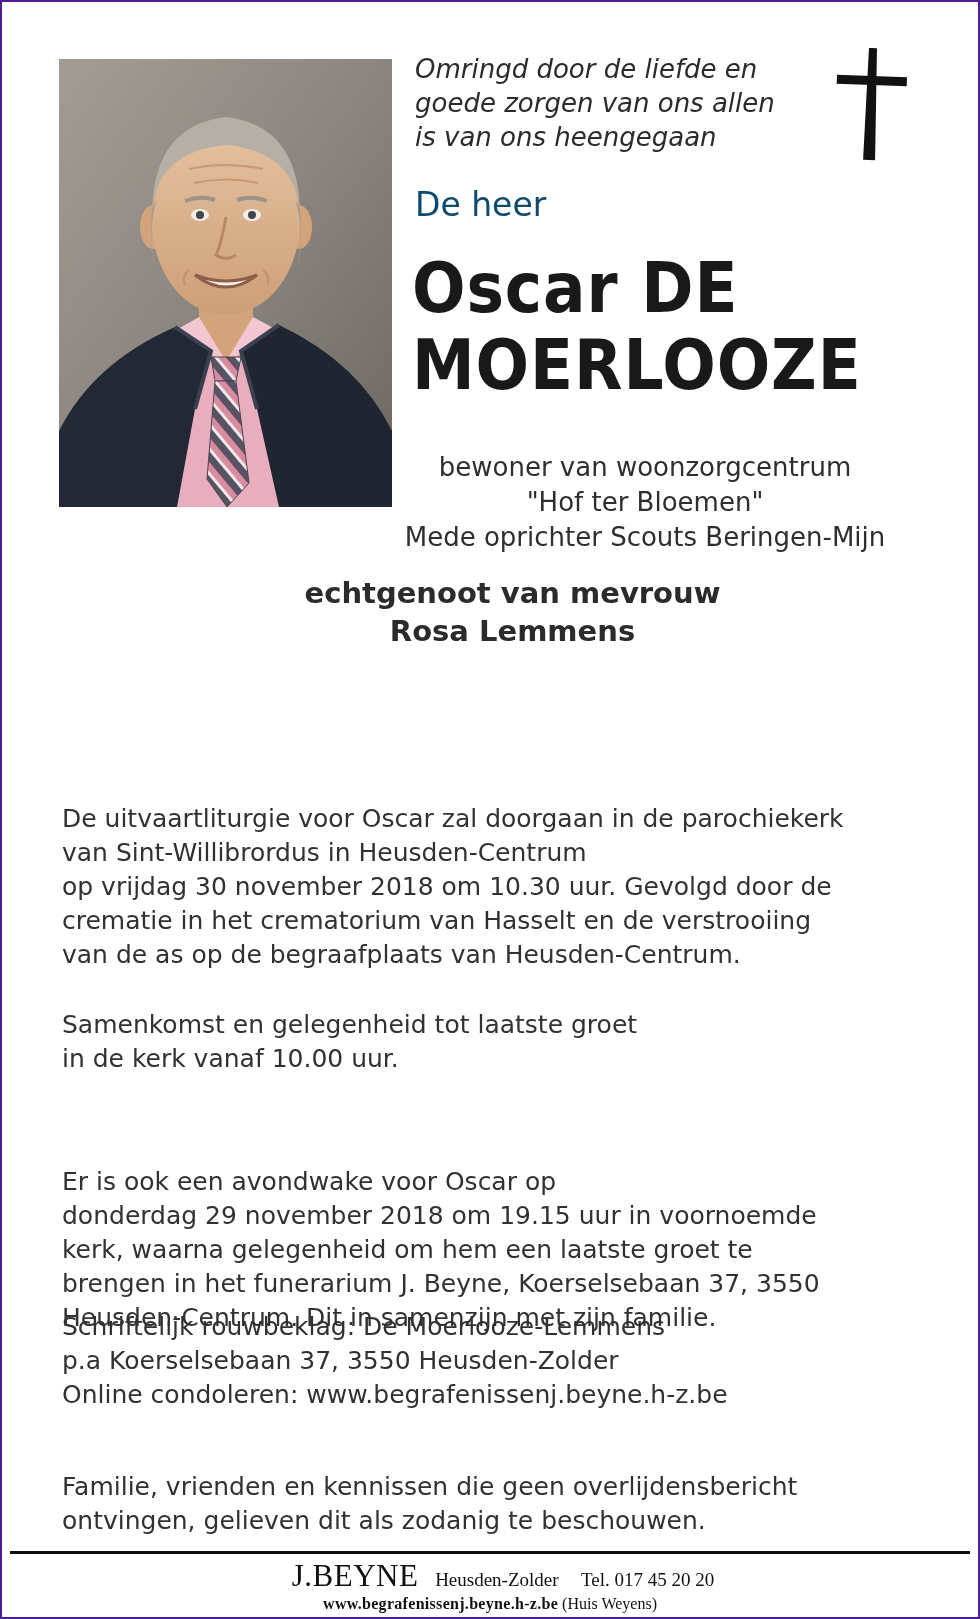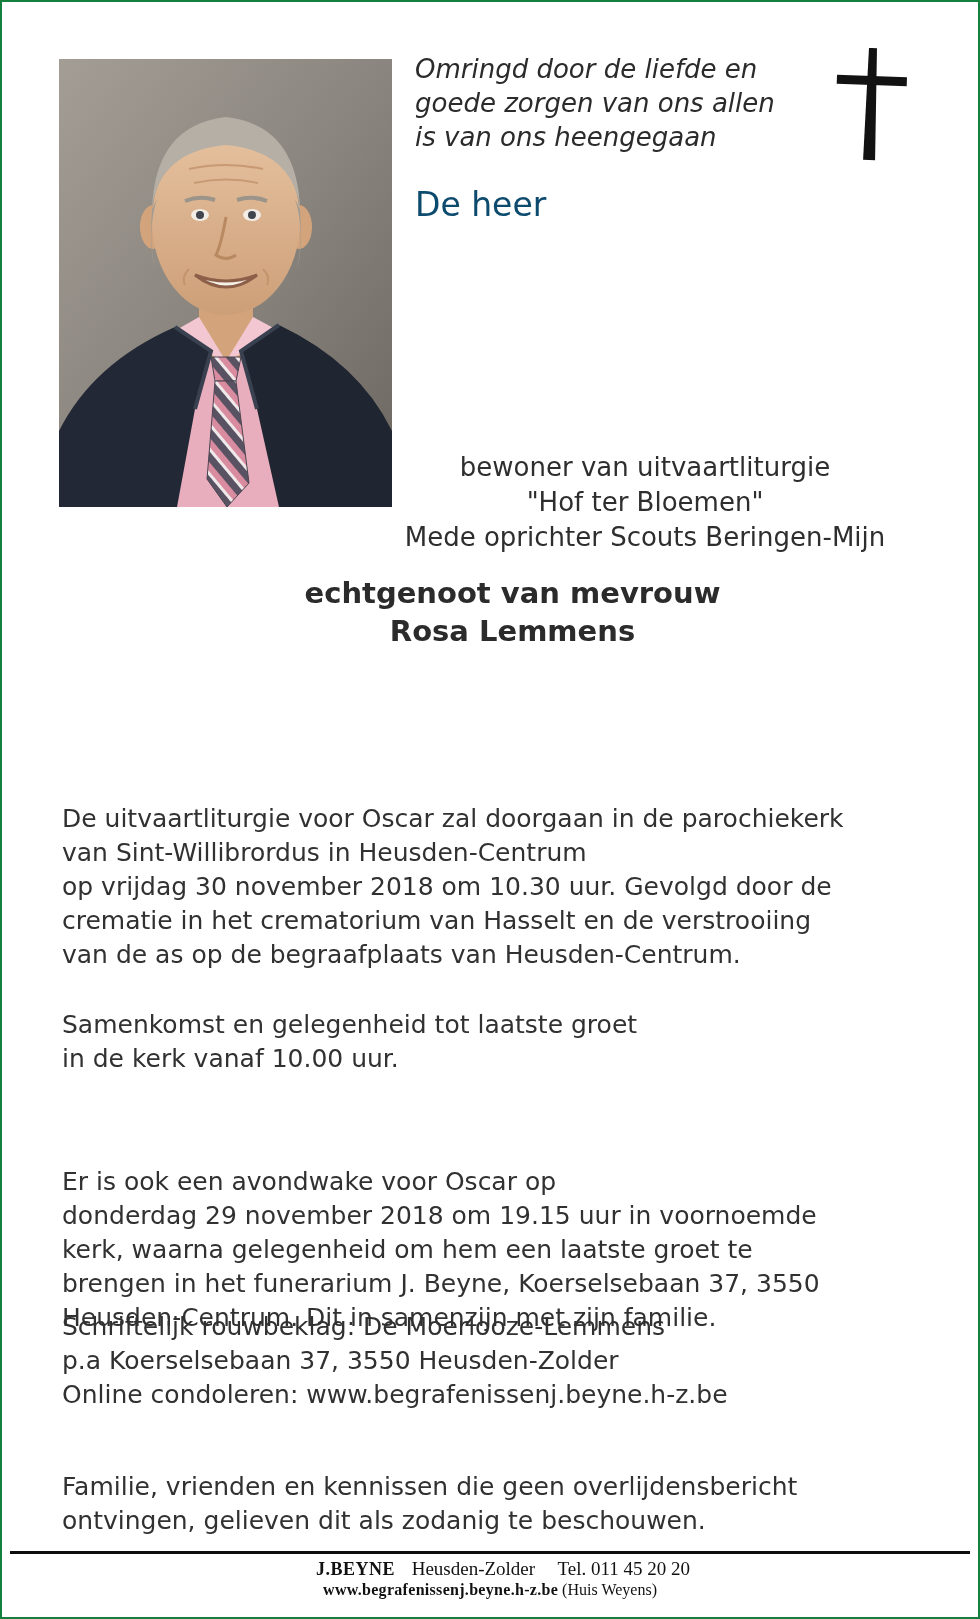--- a/index.html
+++ b/index.html
@@ -2,21 +2,21 @@
 <html><head>
 <meta charset="utf-8">
 <style>
   html, body { margin: 0; padding: 0; background: #ffffff; }
   .page {
     position: relative;
     width: 980px;
     height: 1619px;
     box-sizing: border-box;
     background: #ffffff;
-    border: 2px solid #15803d;
+    border: 2px solid #4c1d95;
     font-family: "DejaVu Sans", "Liberation Sans", sans-serif;
     color: #333333;
     overflow: hidden;
   }
   .lines { white-space: pre-line; }
 
   
   .photo {
     position: absolute; left: 57px; top: 57px;
     width: 333px; height: 448px; overflow: hidden;
@@ -91,21 +91,21 @@
     position: absolute; left: 8px; right: 8px; top: 1549px;
     border-top: 3px solid #0d0d0d;
   }
   .footer {
     position: absolute; left: 0; right: 0; top: 1556px;
     text-align: center;
     font-family: "Liberation Serif", "DejaVu Serif", serif;
     color: #111111;
   }
   .f1 { font-size: 19px; }
-  .f-name { font-weight: bold; font-size: 18px; margin-right: 12px; letter-spacing: 0.5px; margin-left: 26px; }
+  .f-name { font-weight: normal; font-size: 31px; margin-right: 12px; letter-spacing: 0.5px; margin-left: 26px; }
   .f-city { margin-right: 18px; }
   .f2 { font-size: 16px; margin-top: 1px; }
   .f-web { font-weight: bold; letter-spacing: 0.3px; }
   .f-huis { font-weight: normal; }
 </style>
 </head>
 <body>
 
 <div class="page">
 
@@ -179,22 +179,26 @@
       <polygon points="2,28 72,28 72,37 2,37" fill="#121212"></polygon>
     </g>
   </svg>
 
   <div class="epitaph lines">Omringd door de liefde en
 goede zorgen van ons allen
 is van ons heengegaan</div>
 
   <div class="salutation">De heer</div>
 
-
-  <div class="residence lines">bewoner van uitvaartliturgie
+  <div class="name">
+    <span class="name-line">Oscar DE</span><br>
+    <span class="name-line">MOERLOOZE</span>
+  </div>
+
+  <div class="residence lines">bewoner van woonzorgcentrum
 "Hof ter Bloemen"
 Mede oprichter Scouts Beringen-Mijn</div>
 
   <div class="spouse lines">echtgenoot van mevrouw
 Rosa Lemmens</div>
 
 
   <div class="par p-funeral lines">De uitvaartliturgie voor Oscar zal doorgaan in de parochiekerk
 van Sint-Willibrordus in Heusden-Centrum
 op vrijdag 30 november 2018 om 10.30 uur. Gevolgd door de
@@ -211,21 +215,21 @@
 p.a Koerselsebaan 37, 3550 Heusden-Zolder
 Online condoleren: www.begrafenissenj.beyne.h-z.be</div>
   <div class="par p-notice lines">Familie, vrienden en kennissen die geen overlijdensbericht
 ontvingen, gelieven dit als zodanig te beschouwen.</div>
 
   <div class="rule"></div>
   <div class="footer">
     <div class="f1">
       <span class="f-name">J.BEYNE</span>
       <span class="f-city">Heusden-Zolder</span>
-      <span class="f-tel">Tel. 011 45 20 20</span>
+      <span class="f-tel">Tel. 017 45 20 20</span>
     </div>
     <div class="f2">
       <span class="f-web">www.begrafenissenj.beyne.h-z.be</span>
       <span class="f-huis">(Huis Weyens)</span>
     </div>
   </div>
 
 </div>
 
 </body></html>

